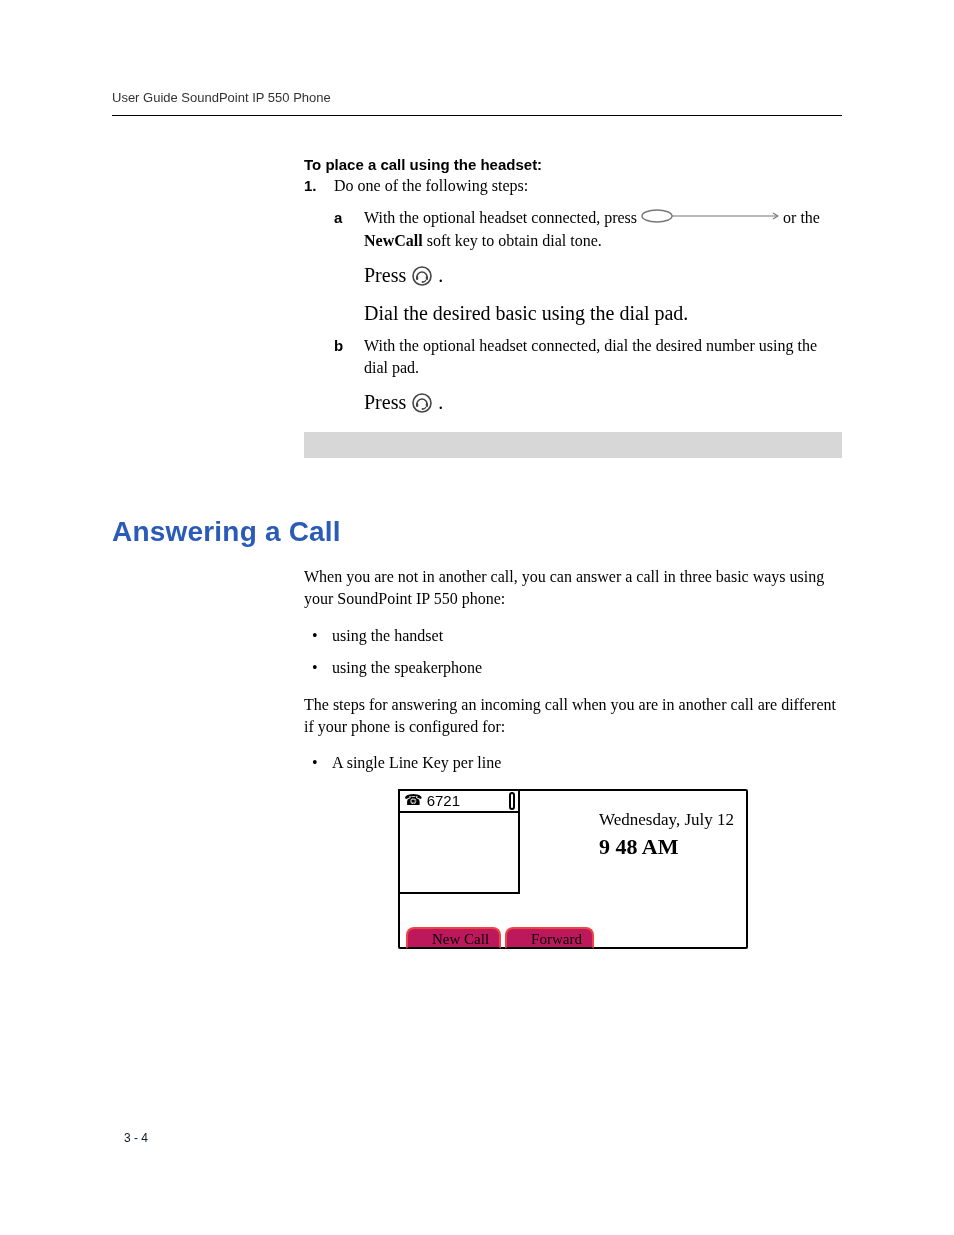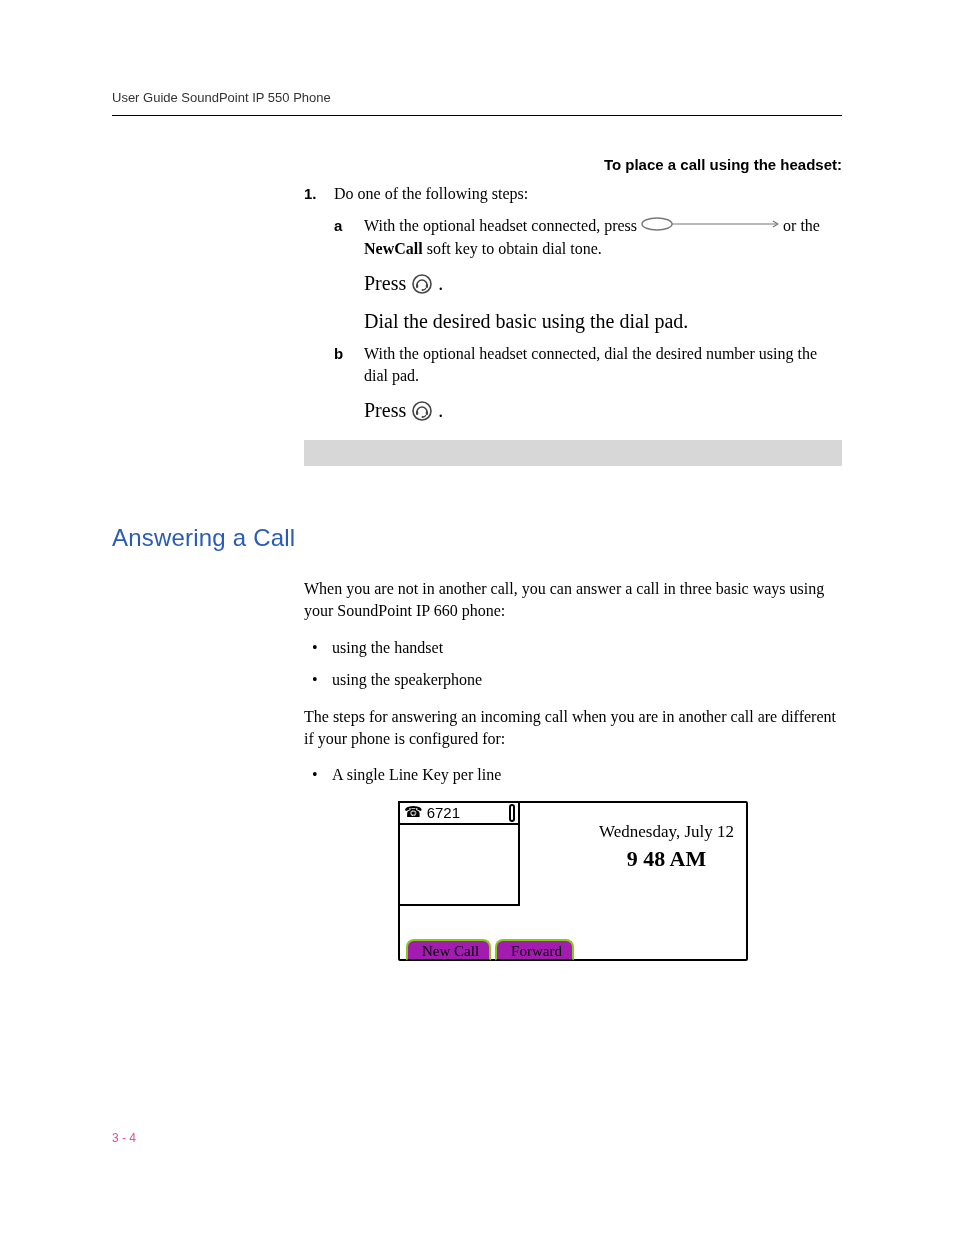--- a/index.html
+++ b/index.html
@@ -25,22 +25,21 @@
     border-top: 1.5px solid #000;
     margin-bottom: 40px;
   }
   .content-col {
     margin-left: 192px;
   }
   .proc-heading {
     font-family: "Futura", "Trebuchet MS", Arial, sans-serif;
     font-weight: bold;
     font-size: 15px;
-    margin-bottom: 10px;
-    text-align: right;
+    margin-bottom: 2px;
   }
   .step-row {
     display: flex;
     align-items: baseline;
     margin-bottom: 10px;
   }
   .step-num {
     font-family: "Futura", "Trebuchet MS", Arial, sans-serif;
     font-weight: bold;
     font-size: 15px;
@@ -88,25 +87,25 @@
     top: 2px;
     margin: 0 1px;
   }
   .grey-bar {
     background: #d7d7d7;
     height: 26px;
     margin-top: 14px;
   }
   .section-heading {
     font-family: "Futura", "Trebuchet MS", Arial, sans-serif;
-    font-weight: normal;
+    font-weight: bold;
     color: #2a5bb8;
-    font-size: 24px;
+    font-size: 28px;
     margin-top: 58px;
-    margin-bottom: 26px;
+    margin-bottom: 18px;
     letter-spacing: 0.2px;
   }
   .body-para {
     font-size: 16px;
     line-height: 1.4;
     margin-bottom: 14px;
   }
   .bullet-list {
     list-style: none;
     margin: 0 0 14px 0;
@@ -170,55 +169,55 @@
     right: 3px;
     width: 6px;
     height: 18px;
     border: 2px solid #000;
     border-radius: 3px;
   }
   .date-time {
     position: absolute;
     top: 18px;
     right: 12px;
-    text-align: center;
+    text-align: left;
     font-family: "Comic Sans MS", "Segoe Script", cursive;
     font-size: 17px;
     line-height: 1.35;
   }
   .date-time .time {
     font-size: 22px;
     font-weight: 700;
   }
   .softkeys {
     position: absolute;
     bottom: -2px;
     left: 6px;
     display: flex;
     gap: 4px;
   }
   .softkey {
-    border: 2px solid #84cc16;
+    border: 2px solid #ef4444;
     border-bottom: 2px solid #000;
     border-radius: 8px 8px 2px 2px;
-    padding: 1px 10px 0 14px;
+    padding: 1px 10px 0 24px;
     font-family: "Comic Sans MS", "Segoe Script", cursive;
     font-size: 15px;
-    background: #a21caf;
+    background: #be185d;
     height: 22px;
     line-height: 18px;
   }
   .bold { font-weight: bold; margin-top: 19px; }
   .page-num {
     position: absolute;
-    left: 112px;
+    left: 124px;
     bottom: 90px;
     font-size: 12px;
     font-family: Arial, sans-serif;
-    color: #ec4899;
+    color: #0f172a;
   }
 </style>
 </head>
 <body>
 
 <div class="page">
   <div class="running-header">User Guide SoundPoint IP 550 Phone</div>
   <hr class="header-rule">
 
   <div class="content-col">
@@ -281,21 +280,21 @@
       </span>
       <span> .</span>
     </div>
 
     <div class="grey-bar"></div>
   </div>
 
   <h2 class="section-heading">Answering a Call</h2>
 
   <div class="content-col">
-    <p class="body-para">When you are not in another call, you can answer a call in three basic ways using your SoundPoint IP 660 phone:</p>
+    <p class="body-para">When you are not in another call, you can answer a call in three basic ways using your SoundPoint IP 550 phone:</p>
 
     <ul class="bullet-list">
       <li>using the handset</li>
       <li>using the speakerphone</li>
     </ul>
 
     <p class="body-para">The steps for answering an incoming call when you are in another call are different if your phone is configured for:</p>
 
     <ul class="bullet-list">
       <li>A single Line Key per line</li>

